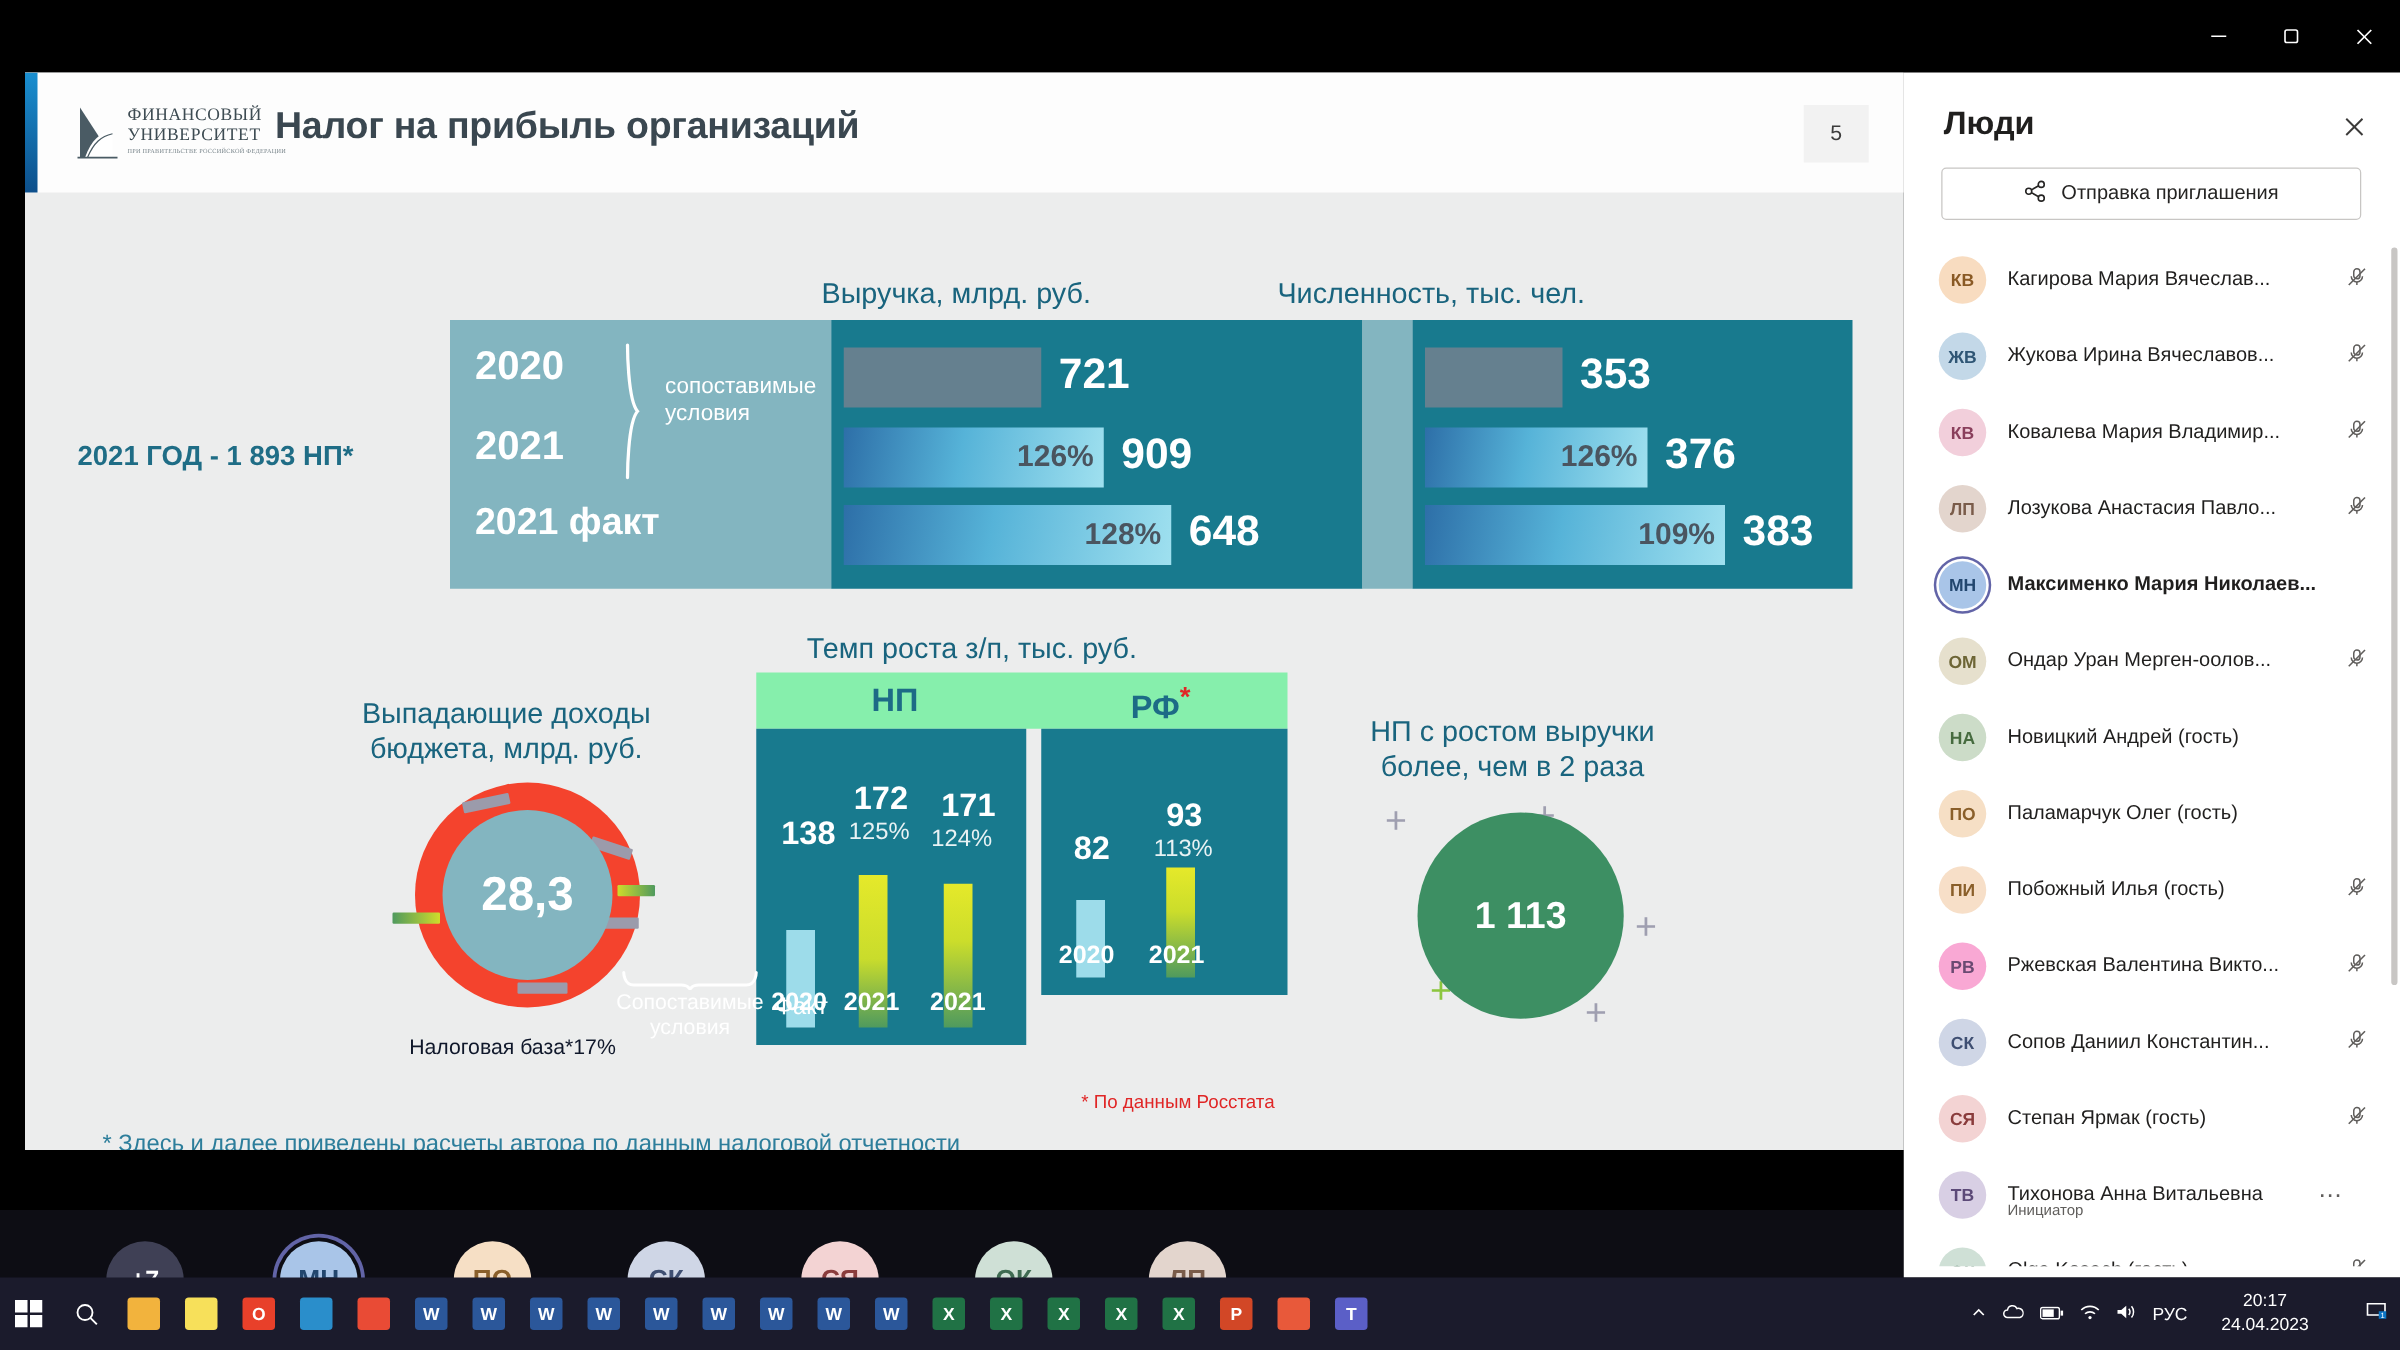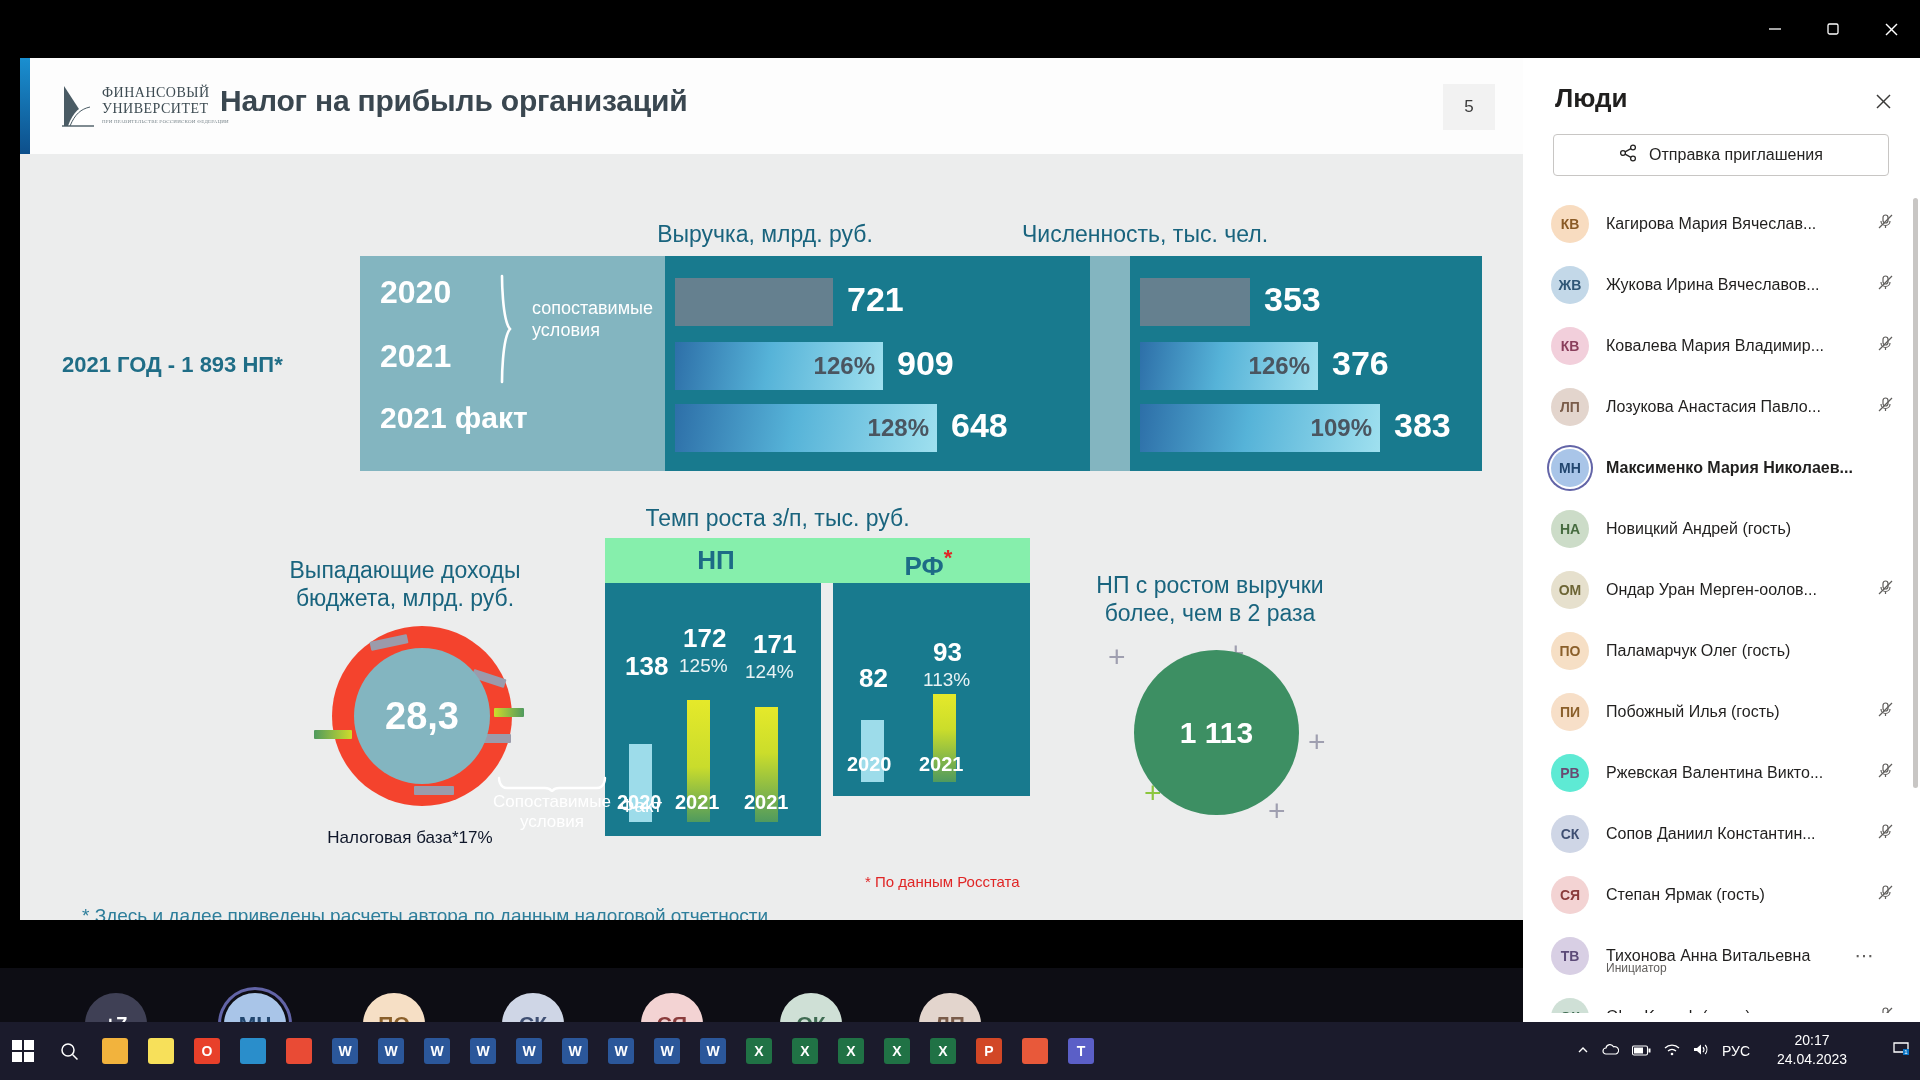--- a/index.html
+++ b/index.html
@@ -515,51 +515,51 @@
             <line x1="9.5" y1="13.5" x2="9.5" y2="16" stroke="#605e5c" stroke-width="1.2"></line>
             <line x1="3" y1="16" x2="16" y2="3" stroke="#605e5c" stroke-width="1.3"></line>
           </svg></div>
       </div>
       <div class="prow active">
         <div class="avatar" style="background: rgb(169, 197, 232); color: rgb(34, 70, 110);">МН</div>
         <div class="pname">Максименко Мария Николаев...</div>
         <div class="mic"></div>
       </div>
       <div class="prow">
+        <div class="avatar" style="background: rgb(230, 224, 205); color: rgb(109, 101, 53);">ОМ</div>
+        <div class="pname">Ондар Уран Мерген-оолов...</div>
+        <div class="mic"><svg width="19" height="19" viewBox="0 0 19 19">
+            <rect x="7" y="3" width="5" height="8" rx="2.5" fill="none" stroke="#605e5c" stroke-width="1.2"></rect>
+            <path d="M5 9 a4.5 4.5 0 0 0 9 0" fill="none" stroke="#605e5c" stroke-width="1.2"></path>
+            <line x1="9.5" y1="13.5" x2="9.5" y2="16" stroke="#605e5c" stroke-width="1.2"></line>
+            <line x1="3" y1="16" x2="16" y2="3" stroke="#605e5c" stroke-width="1.3"></line>
+          </svg></div>
+      </div>
+      <div class="prow">
         <div class="avatar" style="background: rgb(204, 220, 200); color: rgb(70, 107, 63);">НА</div>
         <div class="pname">Новицкий Андрей (гость)</div>
         <div class="mic"></div>
       </div>
       <div class="prow">
-        <div class="avatar" style="background: rgb(230, 224, 205); color: rgb(109, 101, 53);">ОМ</div>
-        <div class="pname">Ондар Уран Мерген-оолов...</div>
-        <div class="mic"><svg width="19" height="19" viewBox="0 0 19 19">
-            <rect x="7" y="3" width="5" height="8" rx="2.5" fill="none" stroke="#605e5c" stroke-width="1.2"></rect>
-            <path d="M5 9 a4.5 4.5 0 0 0 9 0" fill="none" stroke="#605e5c" stroke-width="1.2"></path>
-            <line x1="9.5" y1="13.5" x2="9.5" y2="16" stroke="#605e5c" stroke-width="1.2"></line>
-            <line x1="3" y1="16" x2="16" y2="3" stroke="#605e5c" stroke-width="1.3"></line>
-          </svg></div>
-      </div>
-      <div class="prow">
         <div class="avatar" style="background: rgb(246, 223, 197); color: rgb(138, 95, 42);">ПО</div>
         <div class="pname">Паламарчук Олег (гость)</div>
         <div class="mic"></div>
       </div>
       <div class="prow">
         <div class="avatar" style="background: rgb(247, 223, 200); color: rgb(138, 95, 42);">ПИ</div>
         <div class="pname">Побожный Илья (гость)</div>
         <div class="mic"><svg width="19" height="19" viewBox="0 0 19 19">
             <rect x="7" y="3" width="5" height="8" rx="2.5" fill="none" stroke="#605e5c" stroke-width="1.2"></rect>
             <path d="M5 9 a4.5 4.5 0 0 0 9 0" fill="none" stroke="#605e5c" stroke-width="1.2"></path>
             <line x1="9.5" y1="13.5" x2="9.5" y2="16" stroke="#605e5c" stroke-width="1.2"></line>
             <line x1="3" y1="16" x2="16" y2="3" stroke="#605e5c" stroke-width="1.3"></line>
           </svg></div>
       </div>
       <div class="prow">
-        <div class="avatar" style="background: #5eead4; color: rgb(106, 74, 114);">РВ</div>
+        <div class="avatar" style="background: #f9a8d4; color: rgb(106, 74, 114);">РВ</div>
         <div class="pname">Ржевская Валентина Викто...</div>
         <div class="mic"><svg width="19" height="19" viewBox="0 0 19 19">
             <rect x="7" y="3" width="5" height="8" rx="2.5" fill="none" stroke="#605e5c" stroke-width="1.2"></rect>
             <path d="M5 9 a4.5 4.5 0 0 0 9 0" fill="none" stroke="#605e5c" stroke-width="1.2"></path>
             <line x1="9.5" y1="13.5" x2="9.5" y2="16" stroke="#605e5c" stroke-width="1.2"></line>
             <line x1="3" y1="16" x2="16" y2="3" stroke="#605e5c" stroke-width="1.3"></line>
           </svg></div>
       </div>
       <div class="prow">
         <div class="avatar" style="background: rgb(207, 214, 230); color: rgb(63, 79, 114);">СК</div>

